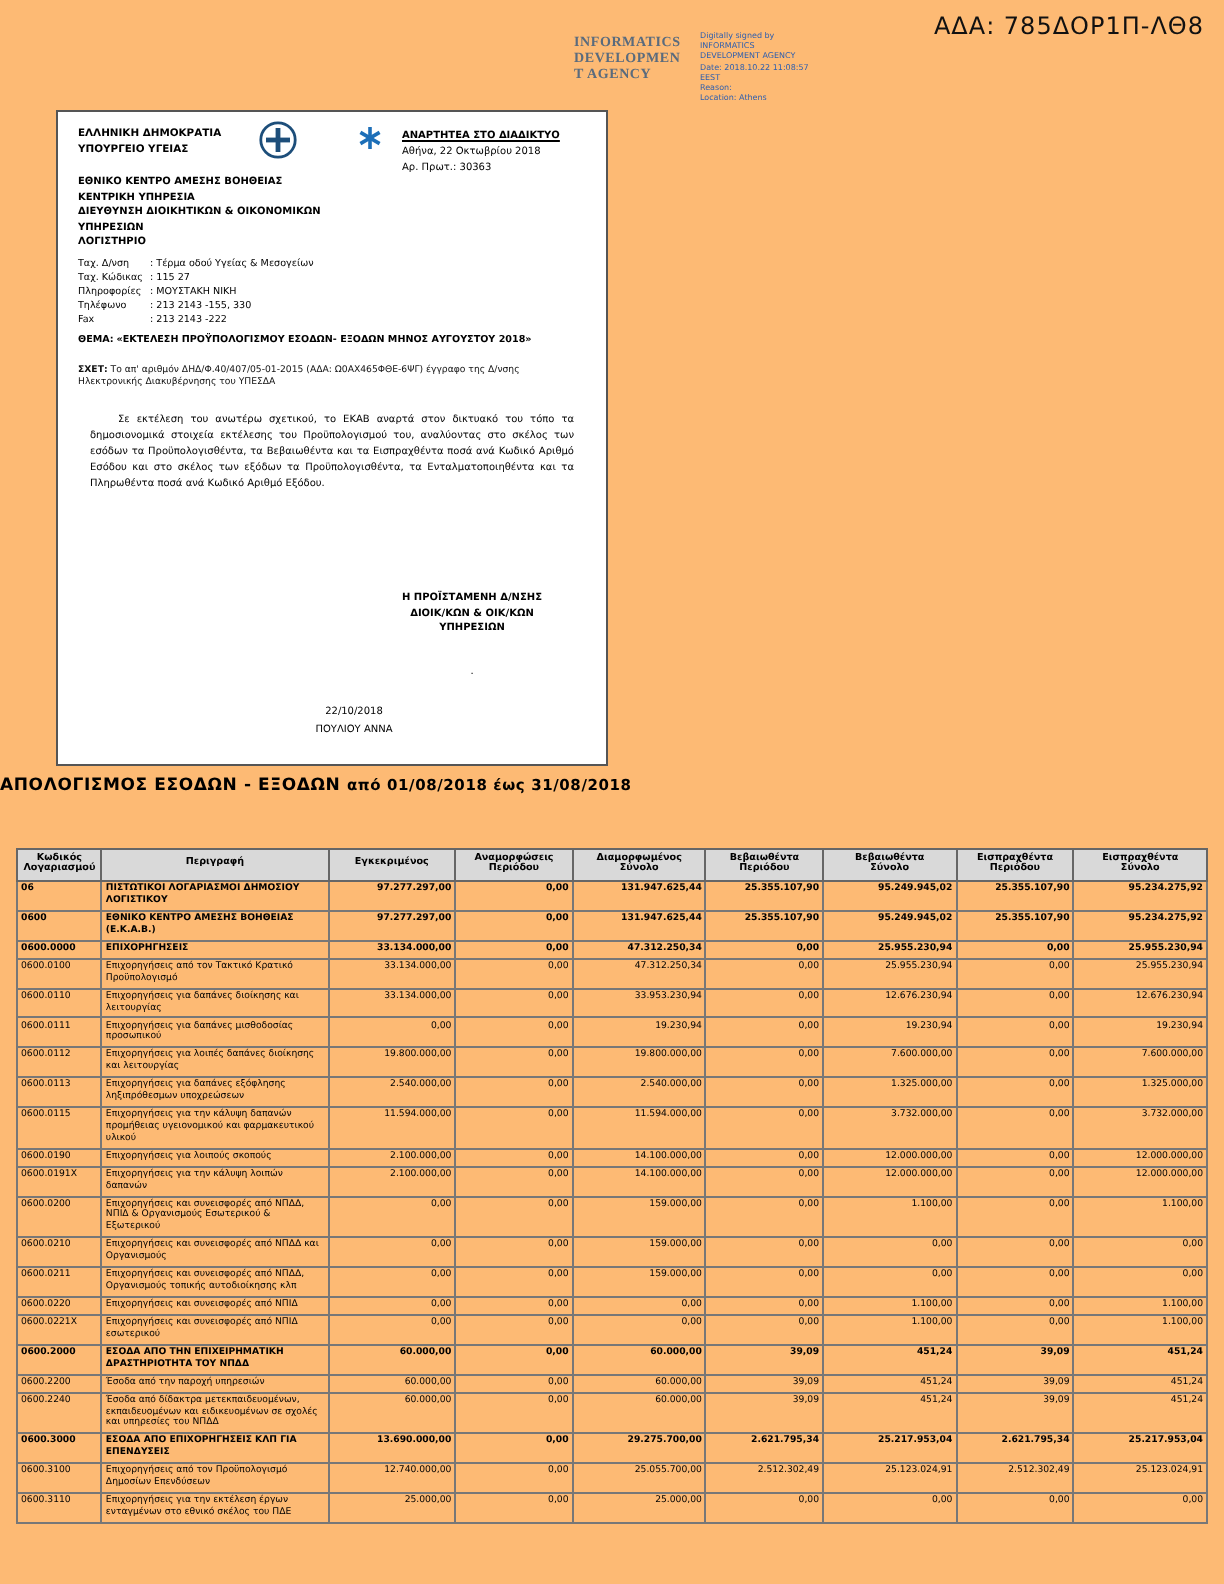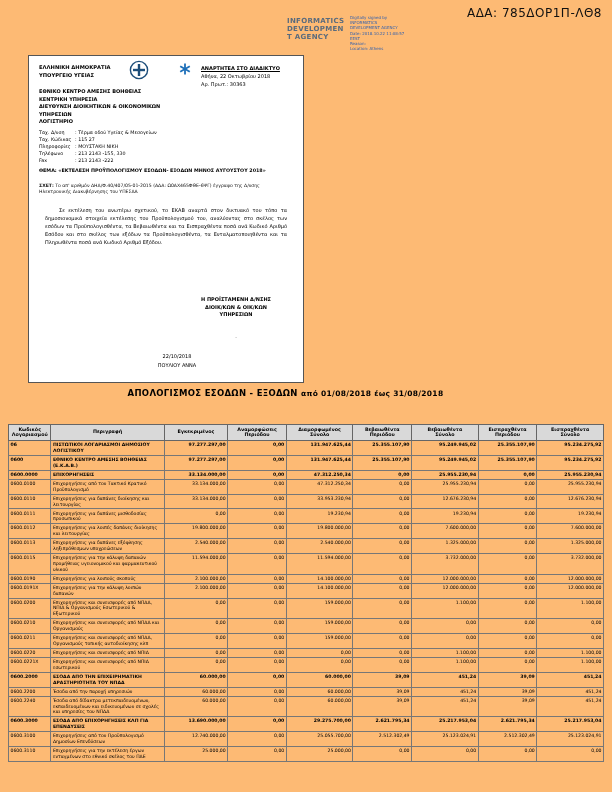--- a/index.html
+++ b/index.html
@@ -5,21 +5,21 @@
   html,body{margin:0;padding:0;background:#ffffff;}
   .page{
     position:relative;width:612px;height:792px;background:#fdba74;overflow:hidden;
     font-family:"DejaVu Sans",sans-serif;color:#000;
   }
   .ada{
     position:absolute;top:6px;right:10px;font-size:12px;letter-spacing:0.5px;color:#111;
   }
   .stamp-agency{
     position:absolute;left:287px;top:17px;width:62px;
-    font-size:7px;font-weight:bold;color:#5a6b7d;line-height:1.15;white-space:pre-line;letter-spacing:0.3px;
+    font-size:7px;font-weight:bold;color:#5a6b7d;line-height:1.15;white-space:pre-line;letter-spacing:0.3px;font-family:Liberation Serif, serif;
   }
   .stamp-details{
     position:absolute;left:350px;top:15px;width:80px;
     font-size:4px;color:#2f5fae;line-height:1.3;white-space:pre-line;
   }
   .letter{
     position:absolute;left:28px;top:55px;width:274px;height:326px;
     border:1px solid #555;background:#fff;font-size:5px;
   }
   .gov{position:absolute;left:10px;top:8px;font-weight:bold;font-size:5.2px;line-height:1.5;}
@@ -36,22 +36,22 @@
   .ref{position:absolute;left:10px;top:127px;width:252px;font-size:4.6px;line-height:1.4;color:#111;}
   .bodypar{
     position:absolute;left:16px;top:150px;width:242px;font-size:5px;line-height:1.6;
     text-align:justify;text-indent:14px;
   }
   .signblock{position:absolute;left:152px;top:240px;width:110px;text-align:center;font-size:5px;line-height:1.5;}
   .signblock .stitle{white-space:pre-line;font-weight:bold;}
   .signdot{margin-top:14px;font-size:5px;}
   .signdate{position:absolute;left:100px;top:296px;width:96px;text-align:center;font-size:5px;line-height:1.7;}
   .rtitle{
-    position:absolute;left:0;top:388px;width:515px;text-align:center;
-    font-size:8.5px;font-weight:bold;letter-spacing:0.3px;padding-left:28px;
+    position:absolute;left:0;top:388px;width:515px;
+    font-size:8.5px;font-weight:bold;letter-spacing:0.3px;
   }
   .rtitle .period{font-weight:bold;font-size:7.5px;}
   table.rep{
     position:absolute;left:8px;top:424px;width:596px;
     border-collapse:collapse;table-layout:fixed;
   }
   table.rep th{
     background:#d9d9d9;border:0.5px solid #666;font-size:4.8px;font-weight:bold;
     padding:1.5px 1px;text-align:center;white-space:pre-line;line-height:1.25;vertical-align:middle;
   }

